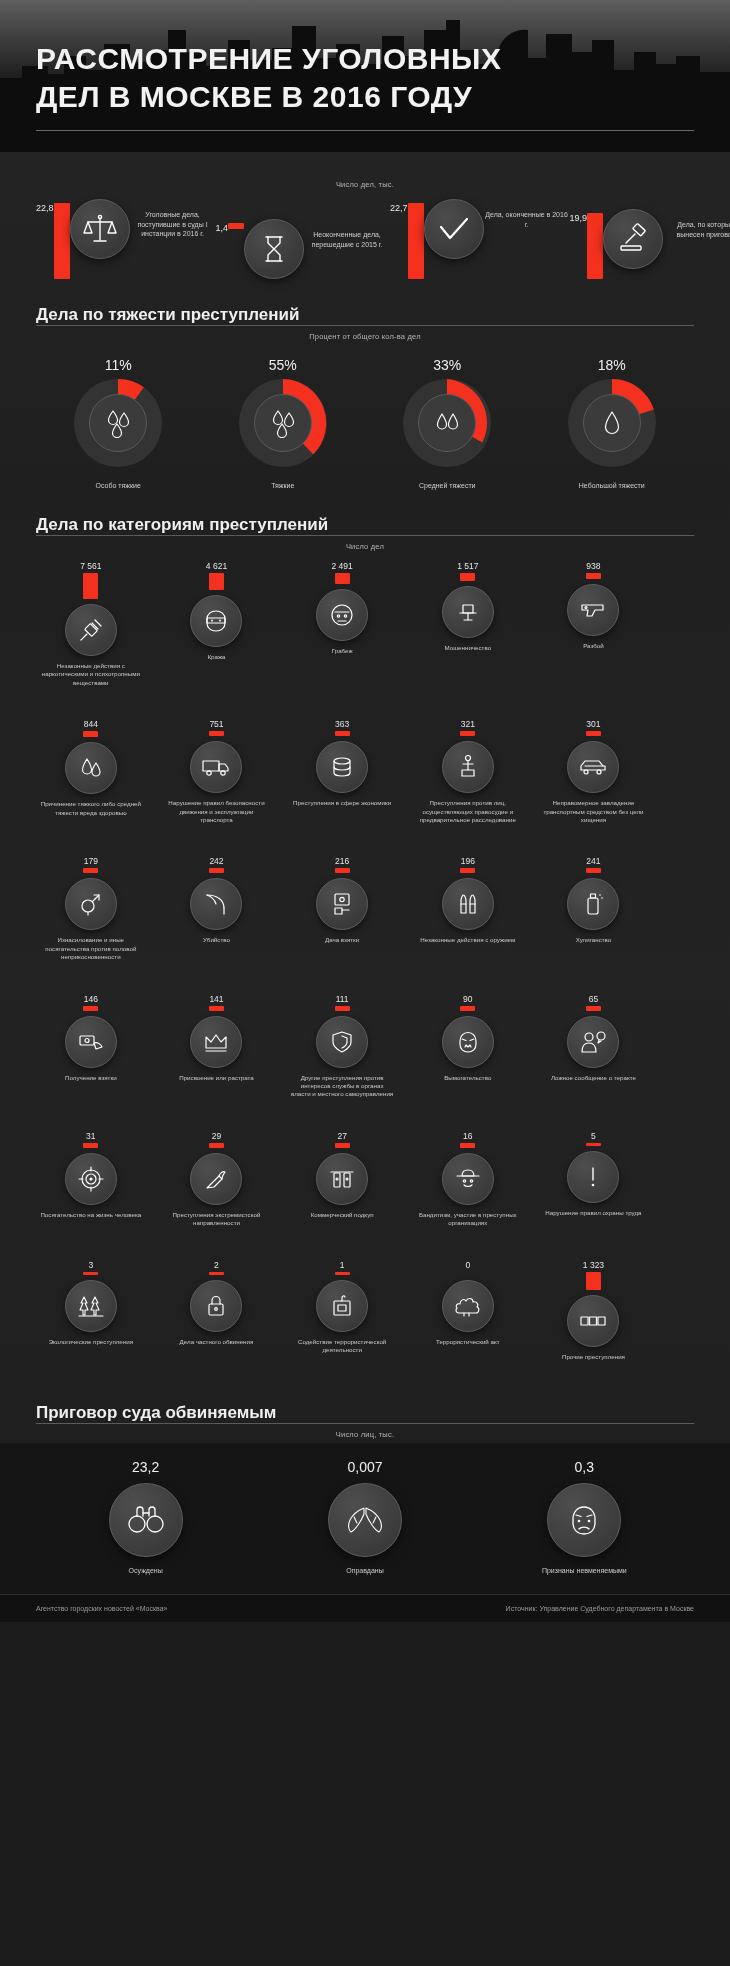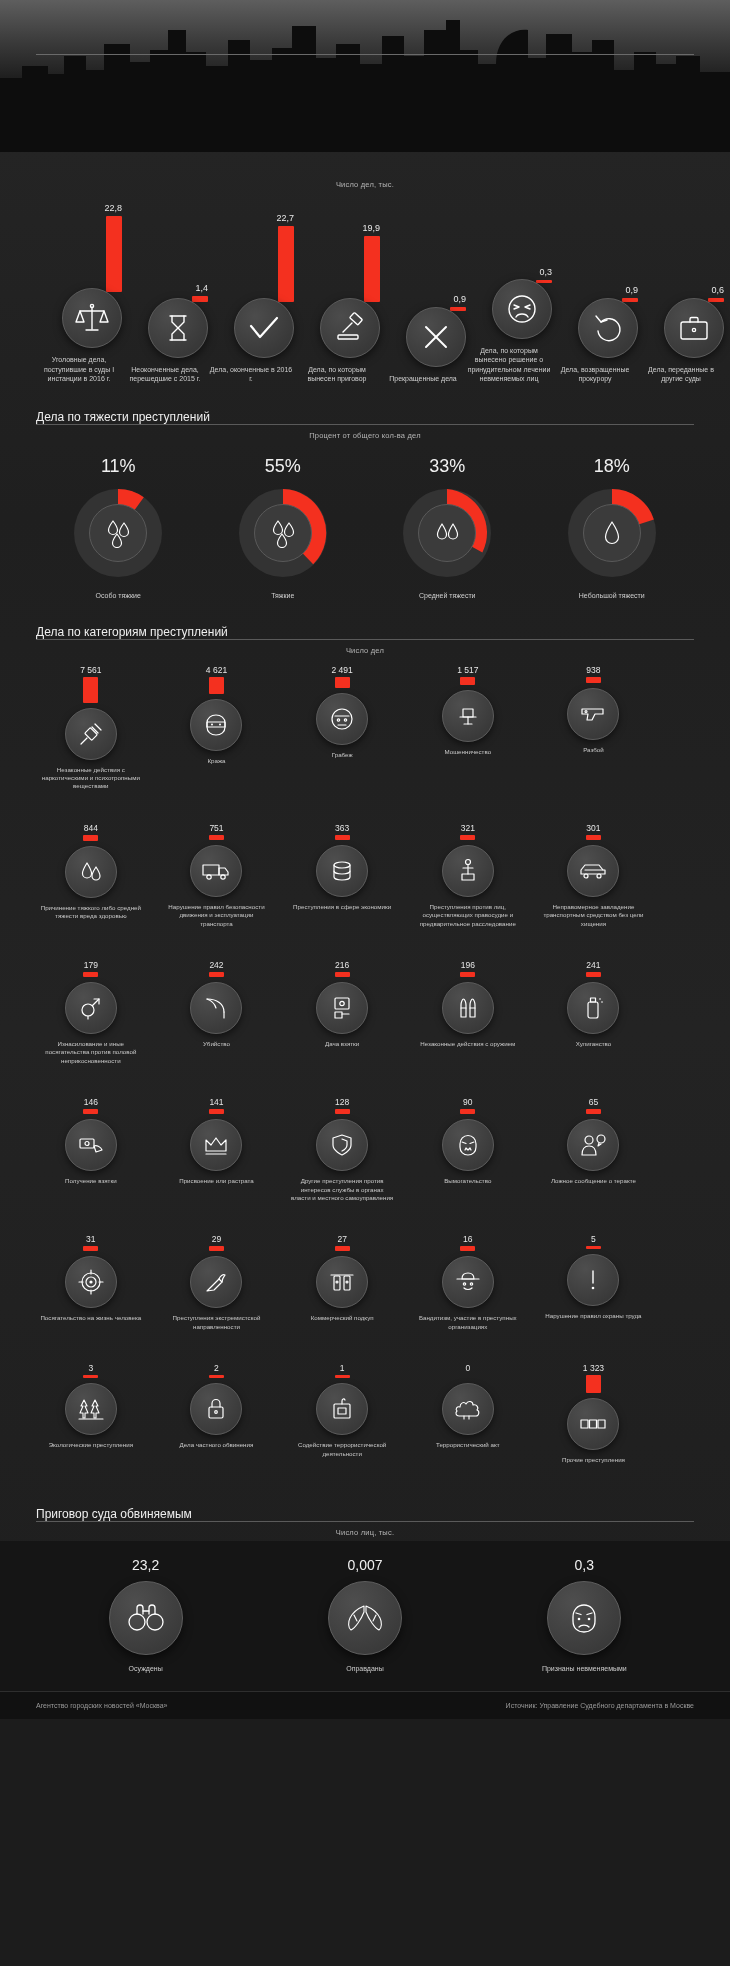--- a/index.html
+++ b/index.html
@@ -27,44 +27,44 @@
     font-weight: bold;
     letter-spacing: 0.5px;
     color: #f2f2f2;
     text-transform: uppercase;
   }
   .title-rule { margin: 14px 0 0 0; height:1px; background:#6a6a6a; width: 658px; }
 
   
   .section { padding: 0 36px; }
   .sec-head { margin-top: 26px; }
-  .sec-title { font-size: 12px; color:#efefef; font-weight:400; }
+  .sec-title { font-size: 17px; color:#efefef; font-weight:700; }
   .sec-rule { height:1px; background:#5a5a5a; }
   .sec-sub { font-size: 7.5px; color:#b5b5b5; margin-top:6px; letter-spacing:.2px;text-align:center; }
 
   
   .bars { display:flex; align-items:flex-end; margin-top:14px; }
-  .bar-cell { flex:1; display:flex; flex-direction:column; align-items:flex-end; }
+  .bar-cell { flex:1; display:flex; flex-direction:row; align-items:flex-start; }
   .bar-val { font-size:9px; color:#e8e8e8; margin-bottom:3px; }
   .bar { width:16px; background:#f4301f; border-radius:1px; }
   .circ {
     width:60px; height:60px; border-radius:50%;
     background: radial-gradient(circle at 35% 30%, #4c4c4c, #393939 70%, #333 100%);
     border:1px solid #5b5b5b;
     display:flex; align-items:center; justify-content:center;
     margin-top:-4px; position:relative; z-index:2;
     box-shadow: 0 3px 8px rgba(0,0,0,.55);
   }
   .circ svg { display:block; }
   .cap { font-size:7px; line-height:9.5px; color:#cfcfcf; text-align:center; margin-top:7px; width:86px; }
 
   
   .donuts { display:flex; margin-top:16px; }
   .donut-cell { flex:1; display:flex; flex-direction:column; align-items:center; }
-  .donut-val { font-size:18px; color:#f0f0f0; margin-bottom:6px; }
+  .donut-val { font-size:14px; color:#f0f0f0; }
   .donut-wrap { position:relative; width:100px; height:100px; }
   .donut-core {
     position:absolute; left:50%; top:50%; transform:translate(-50%,-50%);
     width:58px; height:58px; border-radius:50%;
     background:#3b3b3b; border:1px solid #595959;
     display:flex; align-items:center; justify-content:center;
   }
   .donut-cap { font-size:7px; color:#cfcfcf; margin-top:9px; text-align:center; }
 
   
@@ -109,20 +109,24 @@
 <body>
 
 <div class="page">
 
   <div class="header">
     <svg class="skyline" viewBox="0 0 730 152" preserveAspectRatio="none">
       <path fill="#0d0d0d" d="M0,152 L0,78 L22,78 L22,66 L48,66 L48,74 L64,74 L64,56 L86,56 L86,70 L104,70 L104,44 L130,44 L130,62 L150,62 L150,50 L168,50 L168,30 L186,30 L186,52 L206,52 L206,66 L228,66 L228,40 L250,40 L250,60 L272,60 L272,48 L292,48 L292,26 L316,26 L316,58 L336,58 L336,44 L360,44 L360,64 L382,64 L382,36 L404,36 L404,56 L424,56 L424,30 L446,30 L446,20 L460,20 L460,50 L478,50 L478,64 L496,64 C496,40 512,28 528,30 L528,58 L546,58 L546,34 L572,34 L572,52 L592,52 L592,40 L614,40 L614,70 L634,70 L634,52 L656,52 L656,64 L676,64 L676,56 L700,56 L700,72 L730,72 L730,152 Z"></path>
       <rect x="0" y="108" width="730" height="44" fill="#0d0d0d"></rect>
     </svg>
     <div class="header-inner">
+      <div class="title">
+        <div>РАССМОТРЕНИЕ УГОЛОВНЫХ</div>
+        <div>ДЕЛ В МОСКВЕ В 2016 ГОДУ</div>
+      </div>
       <div class="title-rule"></div>
     </div>
   </div>
 
   <div class="section">
     <div class="sec-sub" style="margin-top:28px">Число дел, тыс.</div>
     <div class="bars">
 
       <div class="bar-cell">
         <div class="bar-val">22,8</div>
@@ -584,21 +588,21 @@
           <svg width="28" height="24" viewBox="0 0 28 24">
               <g class="ic" style="stroke-width:1.2">
                 <path d="M4,18 L4,7 L9,12 L14,5 L19,12 L24,7 L24,18 Z"></path>
                 <line x1="4" y1="21" x2="24" y2="21"></line>
               </g>
             </svg>
         </div>
         <div class="cat-cap">Присвоение или растрата</div>
       </div>
       <div class="cat-cell">
-        <div class="cat-val">128</div>
+        <div class="cat-val">111</div>
         <div class="cat-bar tall" style="height:5px"></div>
         <div class="cat-circ">
           <svg width="24" height="26" viewBox="0 0 24 26">
               <g class="ic" style="stroke-width:1.2">
                 <path d="M12,3 L21,6 L21,13 C21,19 12,23 12,23 C12,23 3,19 3,13 L3,6 Z"></path>
                 <path d="M12,7 L17,9 L17,13 C17,16.5 12,19 12,19"></path>
               </g>
             </svg>
         </div>
         <div class="cat-cap">Другие преступления против интересов службы в органах власти и местного самоуправления</div>

